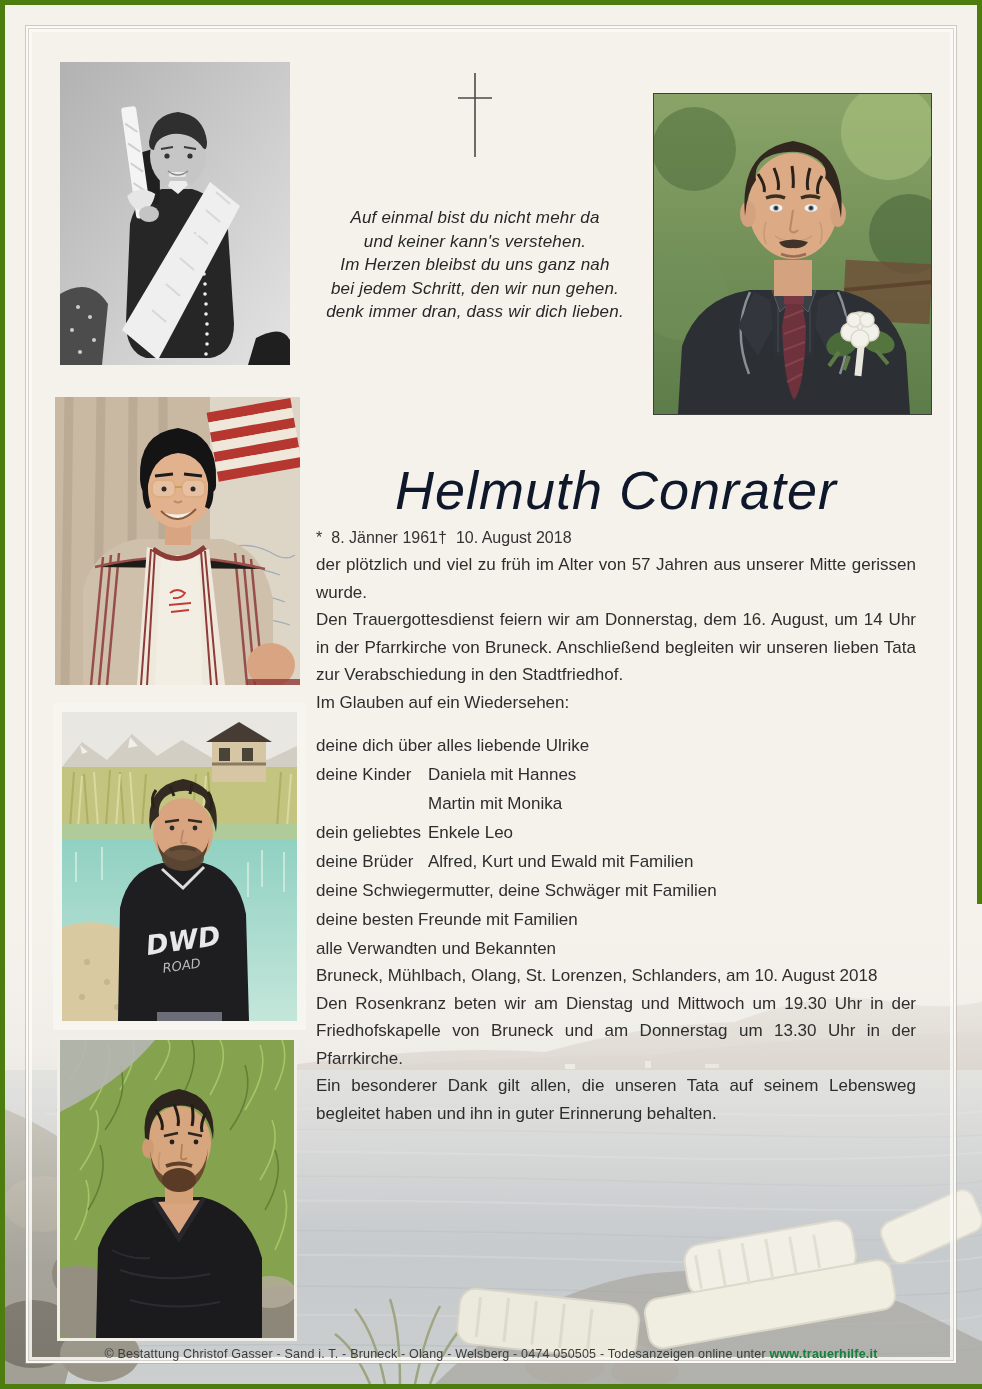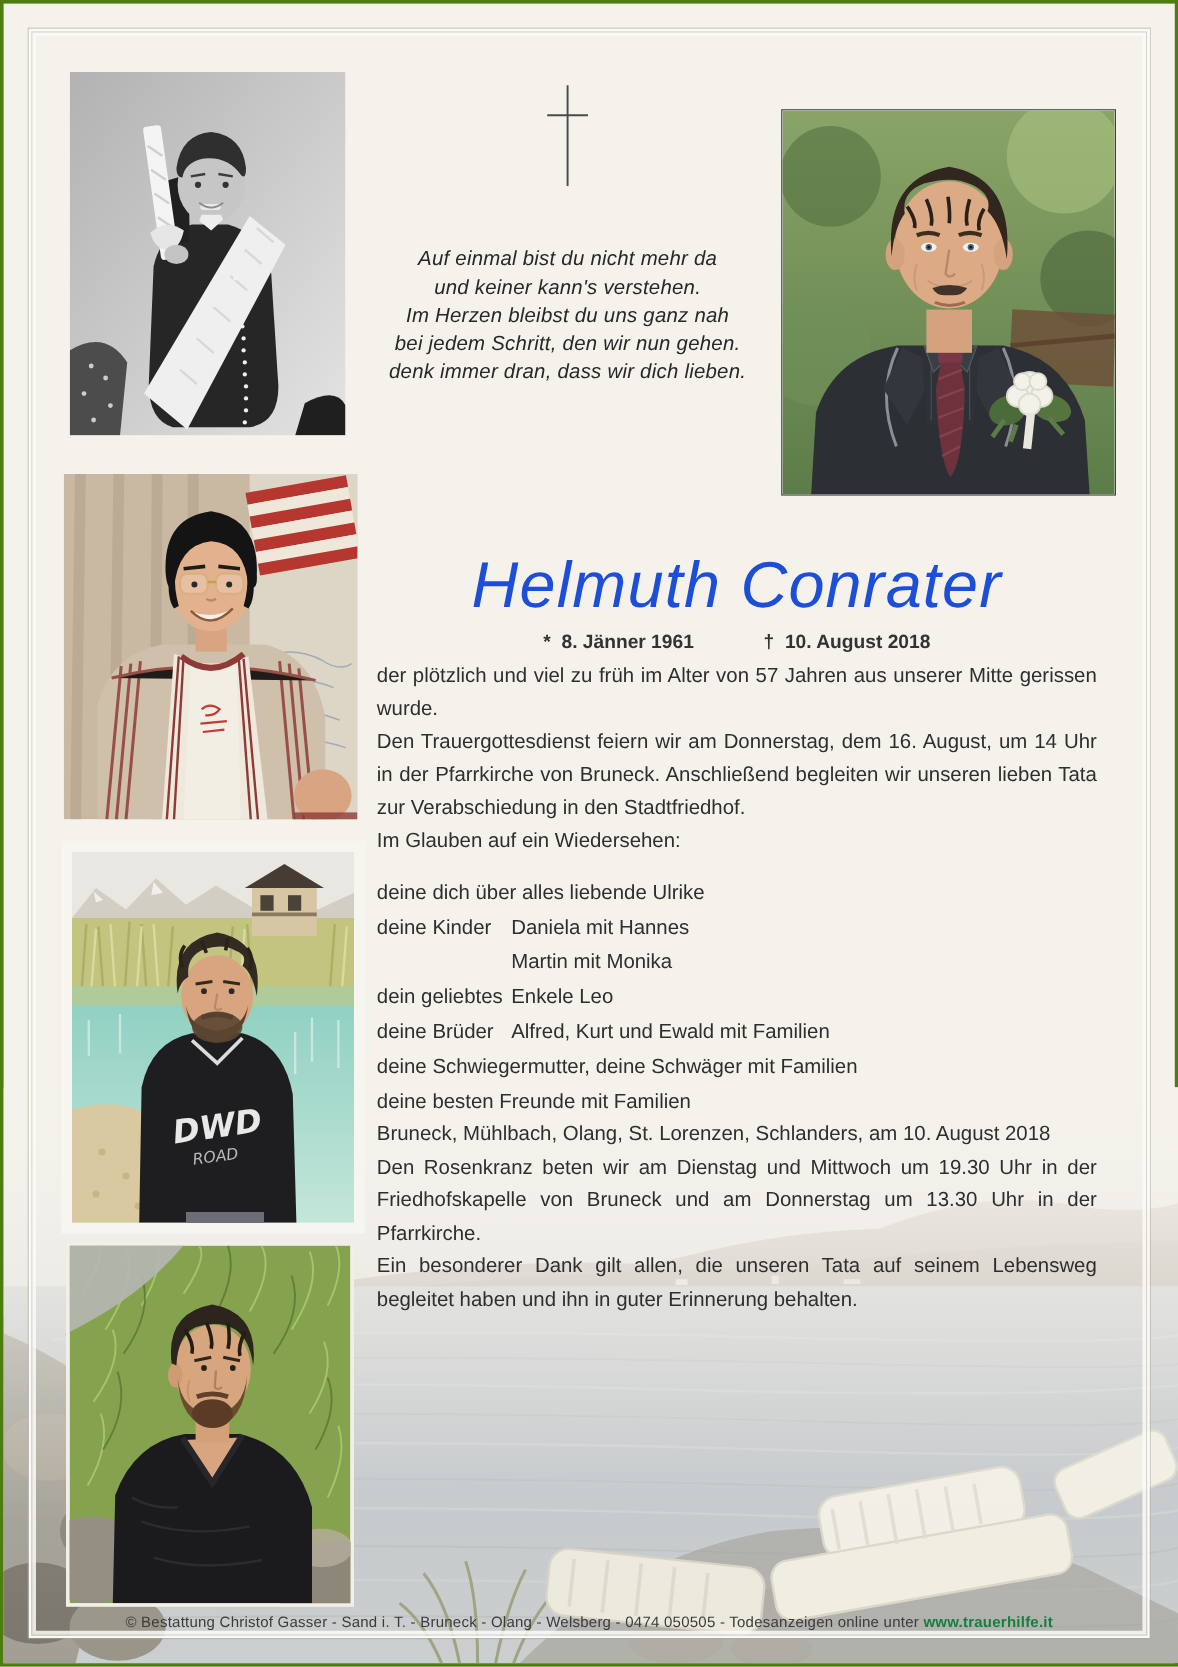--- a/index.html
+++ b/index.html
@@ -1,21 +1,21 @@
 <!DOCTYPE html>
 <html><head>
 <meta charset="utf-8">
 <style>
   html,body { margin:0; padding:0; }
   body {
     width:982px; height:1389px; position:relative; overflow:hidden;
     font-family:"Liberation Sans", sans-serif; color:#2e2e2e;
     background:#f5f2ec;
   }
-  .page { position:absolute; inset:0; background:#f5f2ec; border:3px solid #4d7c0f; box-sizing:border-box; }
+  .page { position:absolute; inset:0; background:#f5f2ec; border:5px solid #4d7c0f; box-sizing:border-box; }
 
   
   .landscape { position:absolute; left:0; bottom:0; width:982px; height:480px; z-index:1; }
 
   
   .frame {
     position:absolute; inset:21px; z-index:40; pointer-events:none;
     border:2px solid #fbfaf7;
     box-shadow: 0 0 0 1px rgba(170,167,160,.55),
                 inset 0 0 0 1px rgba(170,167,160,.45),
@@ -37,23 +37,23 @@
     font-style:italic; font-size:17px; line-height:23.5px; text-align:center; color:#272727;
     letter-spacing:.2px;
   }
 
   .obit { position:absolute; left:311px; top:446px; width:600px; z-index:10; font-size:17px; line-height:27.5px; }
   .obit p { margin:0; }
   .para { margin-top:12px; text-align:justify; }
   .intro { text-align:justify; }
   .name {
     margin:8px 0 0 0; text-align:center; font-style:italic; font-weight:400;
-    font-size:54px; line-height:62px; letter-spacing:1px; color:#1d4ed8;
+    font-size:54px; line-height:62px; letter-spacing:1px; color:#0f172a;
   }
-  .dates { display:flex; justify-content:center; gap:58px; font-size:16px; line-height:26px; margin-top:4px; color:#333;font-weight:bold; }
+  .dates { display:flex; font-size:16px; line-height:26px; margin-top:4px; color:#333; }
   .dates .sym { display:inline-block; margin-right:9px; }
   .faith { margin-top:14px; }
   .mourners { margin-top:16px; }
   .m-row { line-height:27px; margin-top:2px; }
   .m-label { display:inline-block; width:112px; vertical-align:top; }
   .m-value { display:inline-block; }
 
   .footer {
     position:absolute; left:30px; right:30px; top:1342px; z-index:45;
     text-align:center; font-size:12.5px; letter-spacing:.2px; color:#3b3b3b;
@@ -520,20 +520,21 @@
     <p class="faith">Im Glauben auf ein Wiedersehen:</p>
 
     <div class="mourners">
       <div class="m-row"><span>deine dich über alles liebende Ulrike</span></div>
       <div class="m-row"><span class="m-label">deine Kinder</span><span class="m-value">Daniela mit Hannes</span></div>
       <div class="m-row"><span class="m-label"></span><span class="m-value">Martin mit Monika</span></div>
       <div class="m-row"><span class="m-label">dein geliebtes</span><span class="m-value">Enkele Leo</span></div>
       <div class="m-row"><span class="m-label">deine Brüder</span><span class="m-value">Alfred, Kurt und Ewald mit Familien</span></div>
       <div class="m-row"><span>deine Schwiegermutter, deine Schwäger mit Familien</span></div>
       <div class="m-row"><span>deine besten Freunde mit Familien</span></div>
+      <div class="m-row"><span>alle Verwandten und Bekannten</span></div>
     </div>
 
     <p class="para" style="text-align:left">Bruneck, Mühlbach, Olang, St. Lorenzen, Schlanders, am 10. August 2018</p>
     <p class="para">Den Rosenkranz beten wir am Dienstag und Mittwoch um 19.30 Uhr in der Friedhofskapelle von Bruneck und am Donnerstag um 13.30 Uhr in der Pfarrkirche.</p>
     <p class="para">Ein besonderer Dank gilt allen, die unseren Tata auf seinem Lebensweg begleitet haben und ihn in guter Erinnerung behalten.</p>
   </div>
 
   <div class="footer">
     <span>© Bestattung Christof Gasser - Sand i. T. - Bruneck - Olang - Welsberg - 0474 050505 - Todesanzeigen online unter </span><b>www.trauerhilfe.it</b>
   </div>

